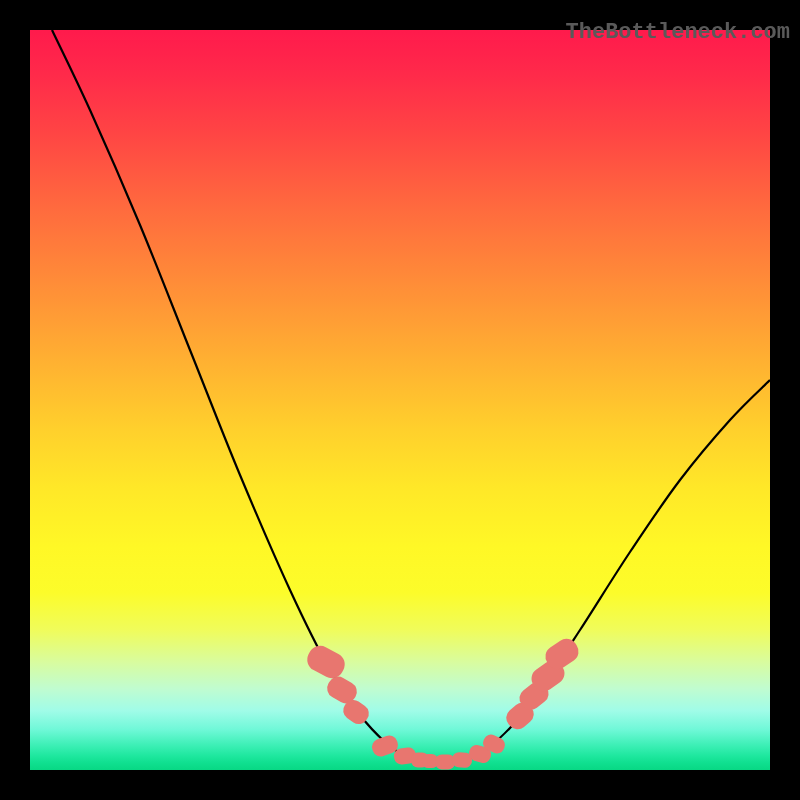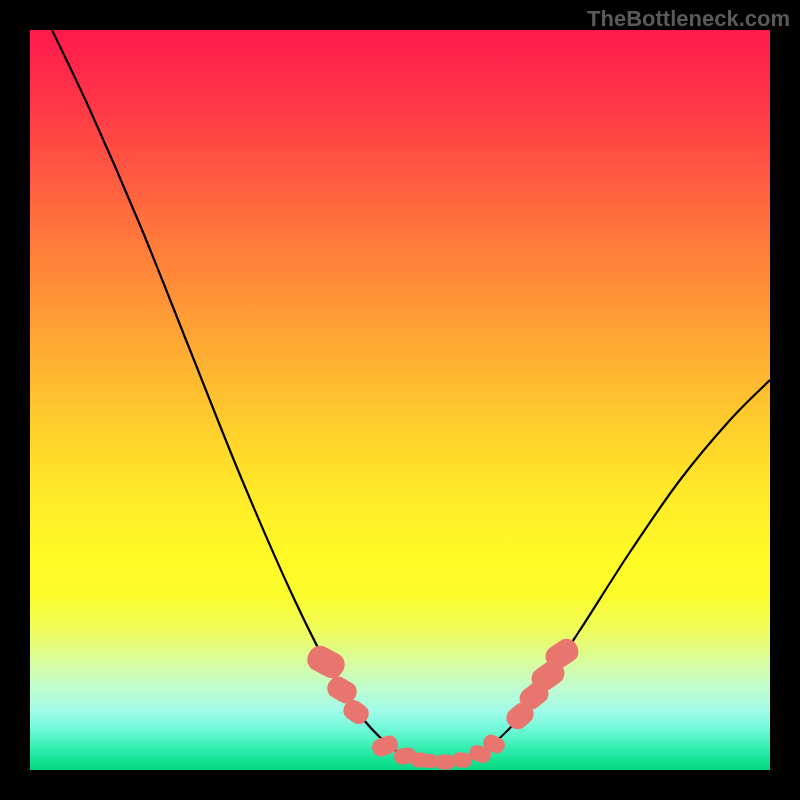--- a/index.html
+++ b/index.html
@@ -48,23 +48,23 @@
       #a0fce8 92%,
       #70f8d8 94.5%,
       #40f0b8 96.5%,
       #20e8a0 98%,
       #10e090 99%,
       #08d884 100%
     );
   }
   .watermark {
     position: absolute;
-    top: 6px;
+    top: 20px;
     right: 10px;
-    font-family: Liberation Sans, sans-serif;
+    font-family: Liberation Mono, monospace;
     font-size: 22px;
     font-weight: bold;
     color: #5a5a5a;
     z-index: 10;
   }
   svg.curve {
     position: absolute;
     left: 0;
     top: 0;
     width: 100%;

